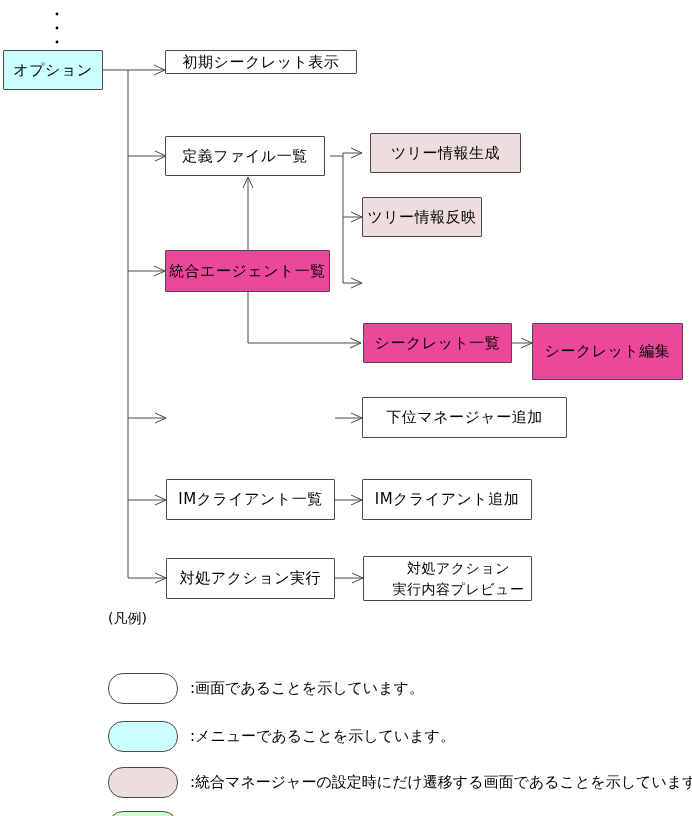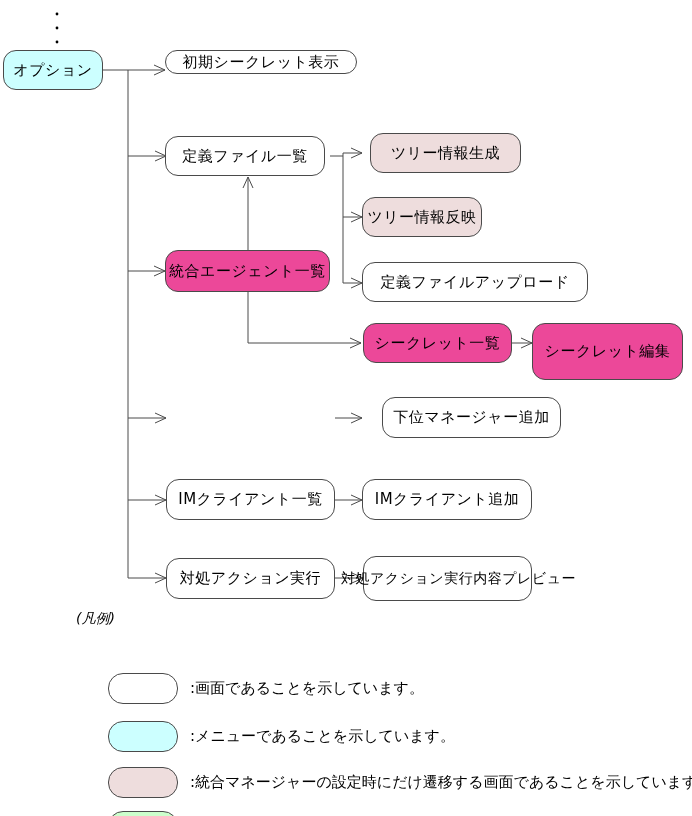--- a/index.html
+++ b/index.html
@@ -4,49 +4,49 @@
 <style>
   html,body{margin:0;padding:0;background:#ffffff;}
   .canvas{
     position:relative;width:692px;height:816px;background:#ffffff;
     font-family:"DejaVu Sans","Liberation Sans",sans-serif;color:#000;
     overflow:hidden;
   }
   svg.wires{position:absolute;left:0;top:0;z-index:1;}
   .node{
     position:absolute;z-index:2;box-sizing:border-box;
-    border:1px solid #4a4a4a;border-radius:13px;background:#ffffff;
+    border:1px solid #4a4a4a;border-radius:1px;background:#ffffff;
     display:flex;align-items:center;justify-content:center;
     font-size:15px;letter-spacing:0.5px;white-space:nowrap;
     text-align:center;line-height:1.4;
   }
-  .node.two-line{flex-direction:row;font-size:14px;line-height:1.45;padding-left:22px;}
+  .node.two-line{flex-direction:column;font-size:14px;line-height:1.45;padding-left:22px;}
   .fill-menu{background:#CCFFFF;}
   .fill-manager{background:#EEDDDD;}
   .fill-agent{background:#ec4899;}
 
   
   .n-option{left:3px;top:50px;width:100px;height:40px;}
   .n-initial-secret{left:165px;top:50px;width:192px;height:24px;}
   .n-def-file-list{left:165px;top:136px;width:160px;height:40px;}
   .n-tree-gen{left:362px;top:133px;width:151px;height:40px;margin-left:8px;}
   .n-tree-reflect{left:362px;top:197px;width:120px;height:40px;}
   .n-agent-list{left:165px;top:250px;width:165px;height:42px;}
   .n-def-file-upload{left:362px;top:262px;width:226px;height:40px;}
   .n-secret-list{left:363px;top:323px;width:149px;height:40px;}
   .n-secret-edit{left:532px;top:323px;width:151px;height:57px;}
   .n-sub-mgr-list{left:166px;top:397px;width:169px;height:41px;}
-  .n-sub-mgr-add{left:362px;top:397px;width:179px;height:41px;margin-left:20px;}
+  .n-sub-mgr-add{left:362px;top:397px;width:205px;height:41px;}
   .n-im-client-list{left:166px;top:479px;width:169px;height:41px;}
   .n-im-client-add{left:362px;top:479px;width:170px;height:41px;}
   .n-action-exec{left:166px;top:558px;width:169px;height:41px;}
   .n-action-preview{left:363px;top:556px;width:169px;height:45px;}
 
   
-  .legend-title{position:absolute;z-index:2;left:76px;top:610px;font-size:14px;font-style:italic;}
+  .legend-title{position:absolute;z-index:2;left:108px;top:610px;font-size:14px;}
   .legend-row{position:absolute;z-index:2;left:108px;display:flex;align-items:center;gap:12px;margin-top:32px;}
   .legend-row-0{top:641px;}
   .legend-row-1{top:689px;}
   .legend-row-2{top:735px;}
   .legend-row-3{top:779px;}
   .legend-swatch{
     box-sizing:border-box;width:70px;height:31px;flex:0 0 auto;
     border:1px solid #4a4a4a;border-radius:15px;background:#ffffff;
   }
   .legend-label{font-size:15px;white-space:nowrap;}
@@ -124,23 +124,20 @@
   </div>
 
   <div class="node n-tree-reflect fill-manager">
     <span>ツリー情報反映</span>
   </div>
 
   <div class="node n-agent-list fill-agent">
     <span>統合エージェント一覧</span>
   </div>
 
-  <div class="node n-def-file-upload">
-    <span>定義ファイルアップロード</span>
-  </div>
 
   <div class="node n-secret-list fill-agent">
     <span>シークレット一覧</span>
   </div>
 
   <div class="node n-secret-edit fill-agent">
     <span>シークレット編集</span>
   </div>
 
 

